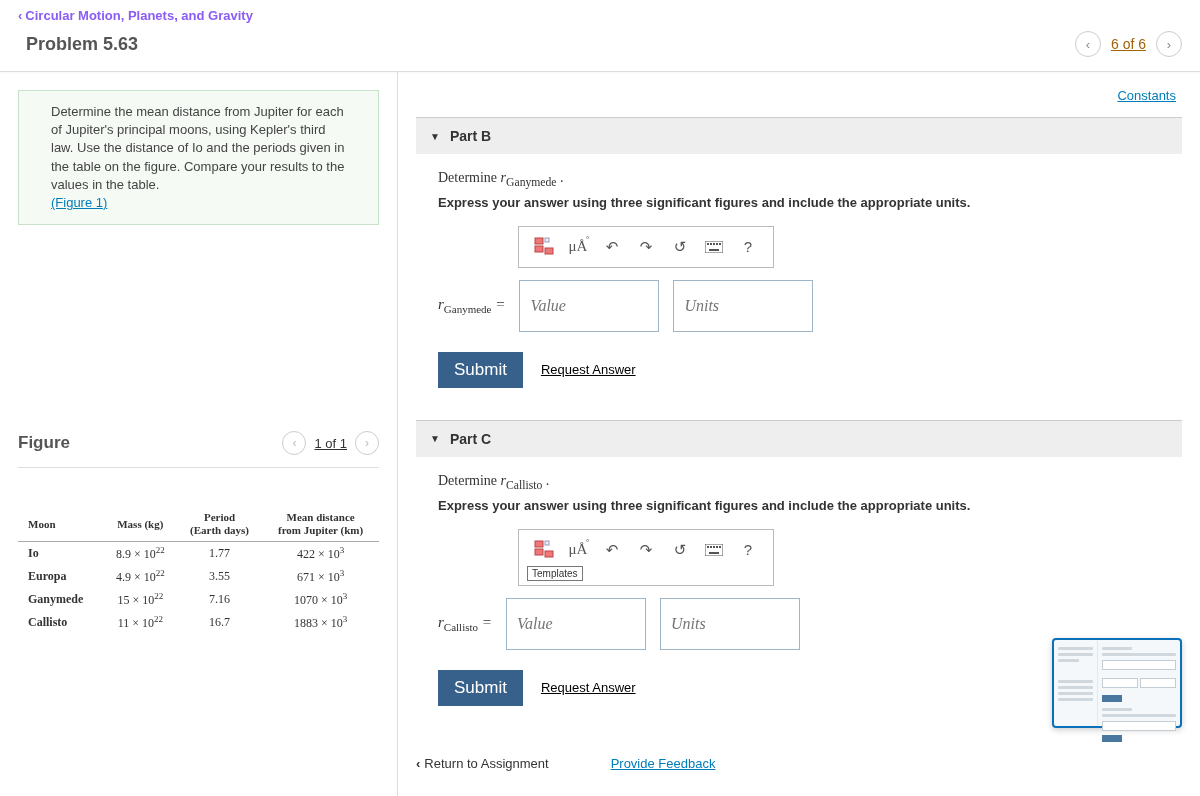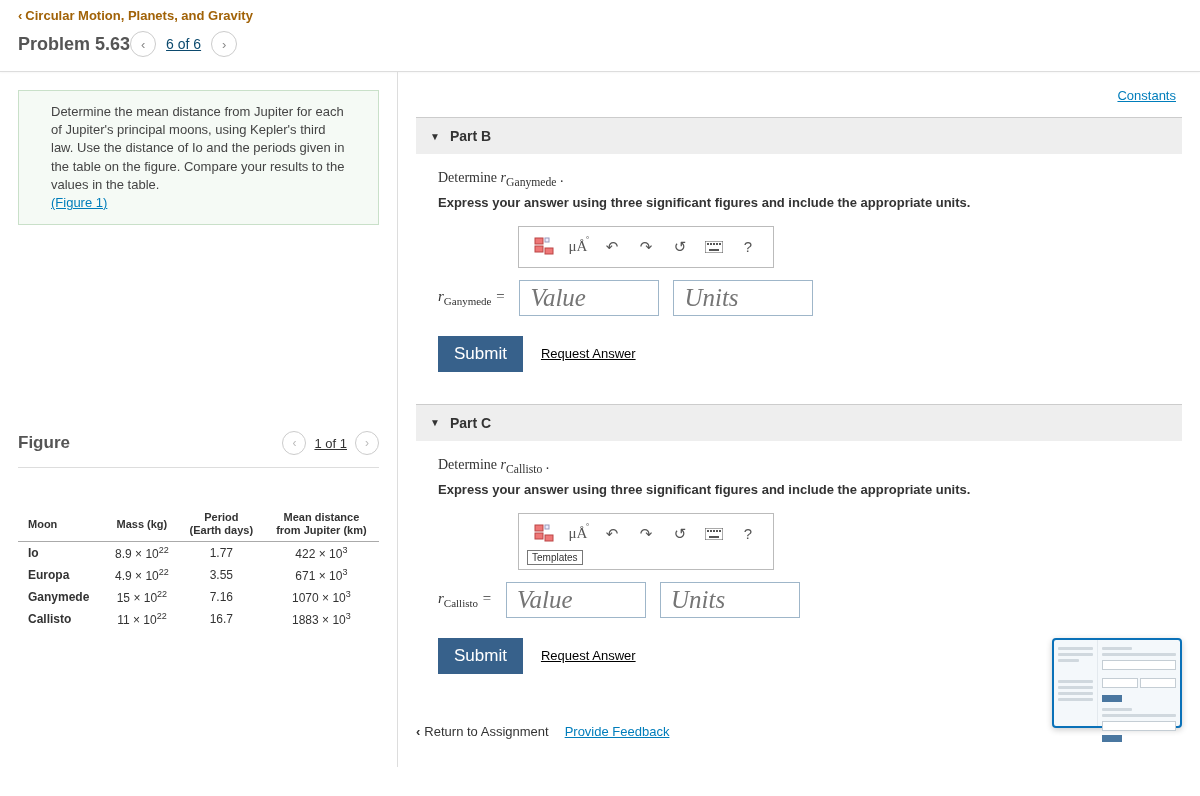--- a/index.html
+++ b/index.html
@@ -6,28 +6,28 @@
   body {
     margin: 0;
     font-family: Arial, Helvetica, sans-serif;
     font-size: 13px;
     color: #333;
     background: #fff;
   }
   a, .link { color: #007dbb; text-decoration: underline; cursor: pointer; }
 
   .header { padding: 8px 18px 0; }
-  .breadcrumb { color: #a16207; font-weight: bold; font-size: 13px; cursor: pointer; }
+  .breadcrumb { color: #8b5cf6; font-weight: bold; font-size: 13px; cursor: pointer; }
   .breadcrumb .chev { font-weight: bold; margin-right: 3px; }
 
-  .title-row { display: flex; align-items: center; padding: 8px 18px 14px; }
+  .title-row { display: flex; justify-content: space-between; align-items: center; padding: 8px 18px 14px; margin-left: 8px; }
   .title { font-size: 18px; font-weight: bold; color: #555; }
   .pager { display: flex; align-items: center; gap: 10px; }
   .circle-btn { width: 26px; height: 26px; border: 1px solid #ccc; border-radius: 50%; display: flex; align-items: center; justify-content: center; color: #888; background: #fff; cursor: pointer; font-size: 13px; }
-  .pager-label { font-size: 14px; color: #0c4a6e; text-decoration: underline; }
+  .pager-label { font-size: 14px; color: #a16207; text-decoration: underline; }
 
   .hr { height: 1px; background: #ddd; margin: 0; box-shadow: 0 1px 2px rgba(0,0,0,0.05);}
 
   .main { display: flex; }
   .left { width: 398px; border-right: 1px solid #ddd; padding: 18px; }
   .right { flex: 1; padding: 6px 18px 18px; }
 
   .prompt-box { background: #f5faf5; border: 1px solid #c9e0c9; padding: 12px 32px; font-size: 13px; color: #444; line-height: 1.4; margin-bottom: 30px; }
 
   .constants { text-align: right; padding: 10px 6px 14px; }
@@ -47,45 +47,45 @@
   .tool { width: 34px; height: 28px; display: flex; align-items: center; justify-content: center; color: #555; cursor: pointer; font-size: 15px; border-radius: 2px;}
   .tool.templates { width: 34px; }
   .templates svg { width:20px; height:20px;}
   .mu-a { font-family: 'Times New Roman', serif; font-size: 15px; position:relative;}
   .mu-a::after { content:"°"; position:absolute; top:-4px; right:-2px; font-size:9px;}
   .templates-label { font-size:10px; background:#fff; border:1px solid #777; padding:1px 4px; margin:-4px 0 4px 8px; width:fit-content; position:relative; z-index:2;}
 
   .answer-row { display: flex; align-items: center; gap: 14px; margin-bottom: 20px; }
   .lhs { font-family: 'Times New Roman', serif; font-style: italic; font-size: 15px; white-space: nowrap; }
   .lhs .sub { font-size: 11px; font-style: normal;}
-  .input-box { height: 36px; border: 1px solid #9fb6c9; background: #fff; font-family: 'Times New Roman', serif; font-style: italic; font-size: 25px; color: #4d7c0f; padding: 0 10px; outline: none; }
+  .input-box { height: 52px; border: 1px solid #9fb6c9; background: #fff; font-family: 'Times New Roman', serif; font-style: italic; font-size: 16px; color: #4d7c0f; padding: 0 10px; outline: none; }
   .value-in { width: 140px; }
   .units-in { width: 140px; }
 
   .btn-row { display:flex; align-items:center; gap:18px;}
   .submit { background: #37618b; color: #fff; border: none; padding: 8px 16px; font-size: 17px; cursor: pointer; }
   .req-answer { color: #000000; text-decoration: underline; cursor: pointer; font-size: 13px; text-align: center; }
 
   .figure-head { display: flex; justify-content: space-between; align-items: center; border-bottom: 1px solid #ddd; padding: 6px 0 12px; margin-top: 200px;}
   .figure-title { font-size: 17px; font-weight: bold; color: #555; }
   .fig-pager { display: flex; align-items: center; gap: 8px; }
   .fig-pager .circle-btn { width:24px; height:24px; font-size:12px; color:#bbb;}
   .fig-pager-label { font-size:13px; color:#333;text-decoration:underline;}
 
   .moons-table { margin-top: 40px; }
   .moons-table .mt-title { background: linear-gradient(#fdf6d9, #f5edc8); text-align: center; font-weight: bold; padding: 10px 0; border: 1px solid #bba; font-family:'Times New Roman',serif; font-size:14px;}
-  .mt-body { font-family: Liberation Sans, sans-serif; font-size:12px;}
+  .mt-body { font-family: Liberation Serif, serif; font-size:12px;}
   .mt-body table { width: 100%; border-collapse: collapse; }
   .mt-body th, .mt-body td { padding: 3px 6px; text-align: center; font-weight:normal;}
   .mt-body thead th { border-bottom: 1px solid #aaa; font-weight:bold; font-size:11px; line-height:1.2;}
   .mt-body td:first-child, .mt-body th:first-child { text-align:left; font-weight:bold; padding-left:10px;}
   .mt-body td { font-size:12px;}
   .exp { font-size:9px; vertical-align:super;}
 
-  .footer-links { padding: 18px 0 10px; display:flex; gap:16px; }
+  .footer-links { padding: 18px 0 10px; display:flex; gap:62px; }
   .return { color:#333; text-decoration:none; cursor:pointer;}
   .return .chev { font-weight:bold; margin-right:4px;}
   .provide { color:#007dbb; text-decoration:underline; cursor:pointer;}
 
   .thumb { position:absolute; right:18px; bottom:68px; width:130px; height:90px; border:2px solid #0a71b8; border-radius:4px; background:#f4f8fb; box-shadow:0 2px 6px rgba(0,0,0,0.2);}
   .thumb-inner { display:flex; height:100%;}
   .thumb-left { width:35%; border-right:1px solid #e3e9ee; padding:4px;}
   .thumb-right { flex:1; padding:4px;}
   .t-line { height:3px; background:#d0d8de; margin:3px 0; border-radius:1px;}
   .t-box { height:10px; border:1px solid #c4cdd4; margin:4px 0; background:#fff;}

